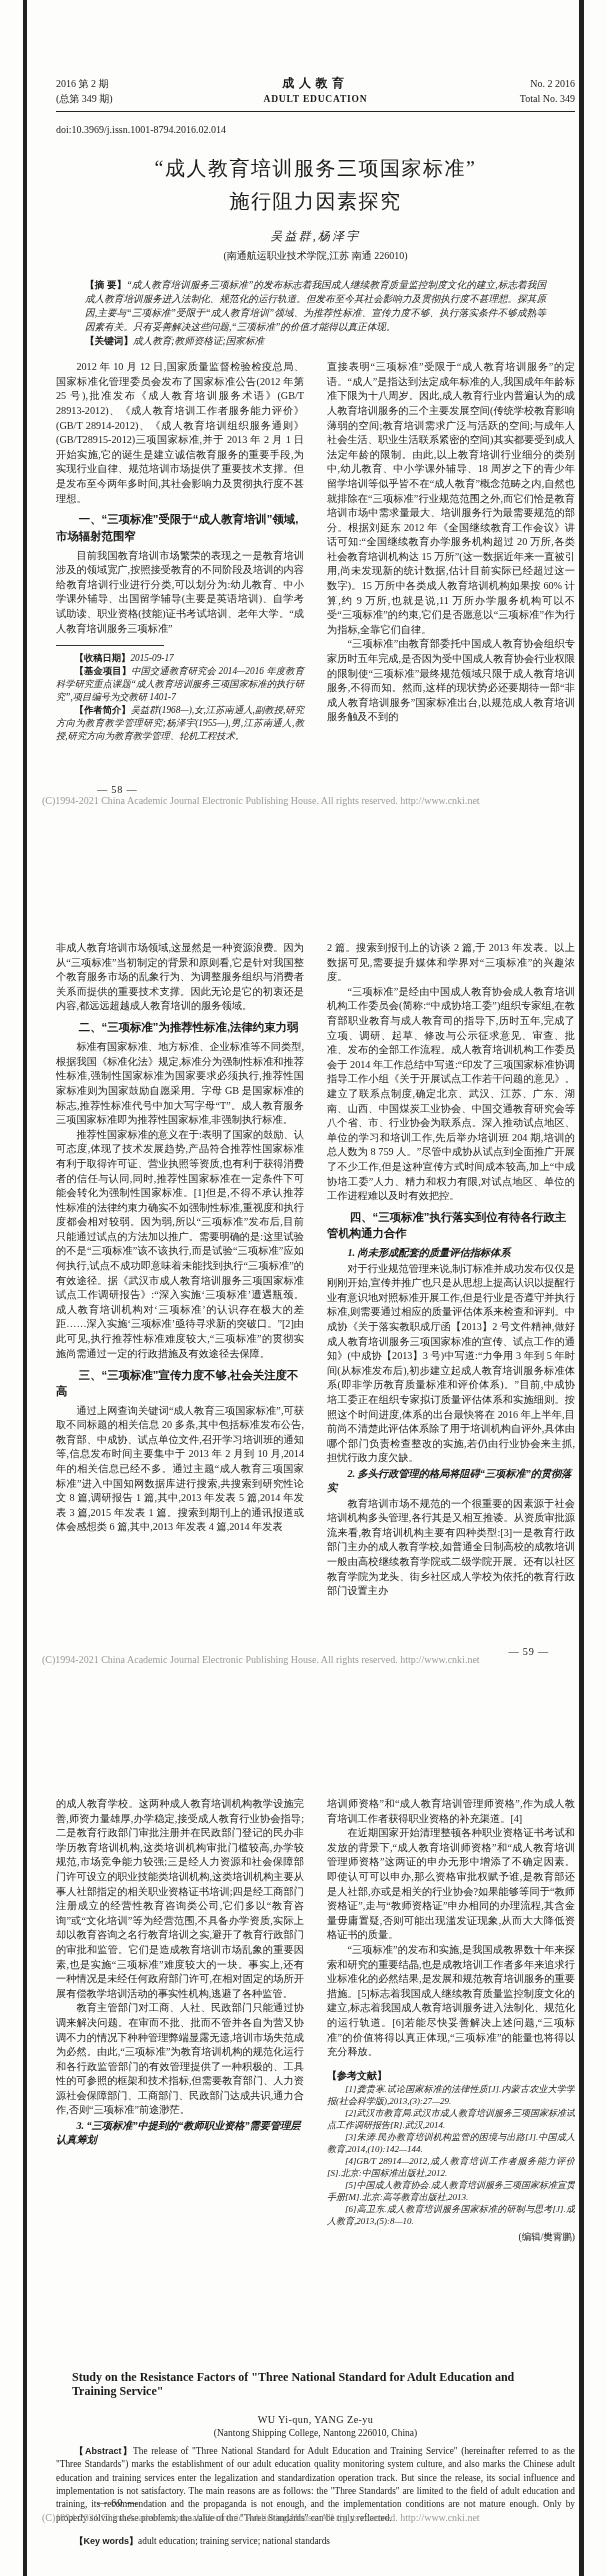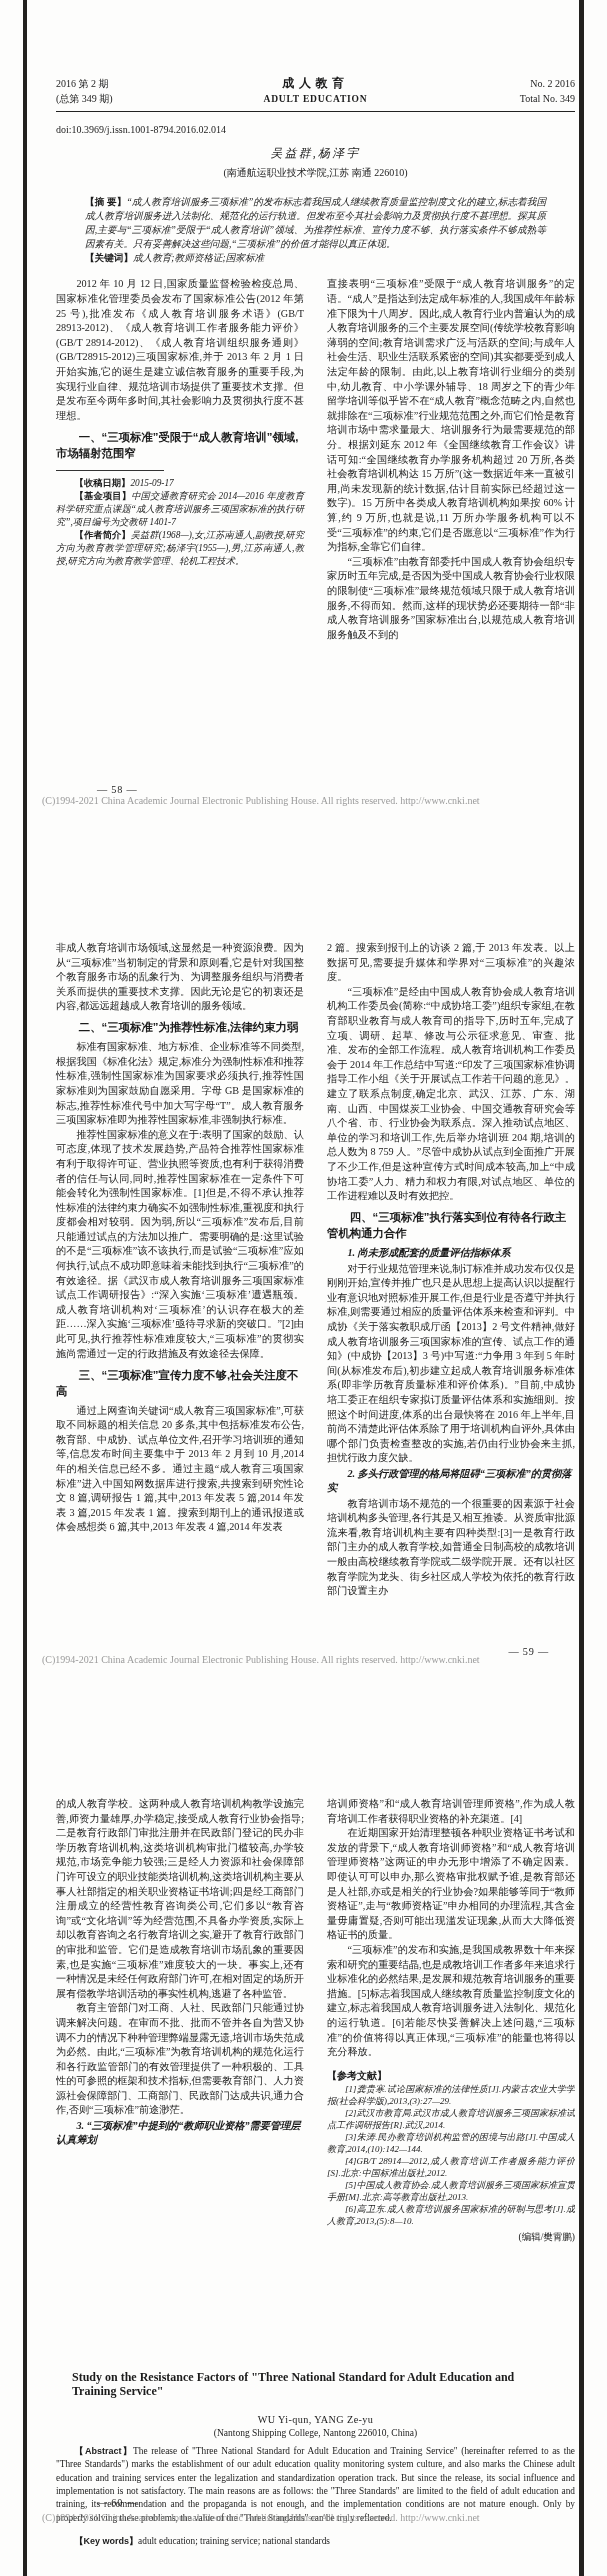--- a/index.html
+++ b/index.html
@@ -84,33 +84,35 @@
         <div class="jtitle-en">ADULT EDUCATION</div>
       </div>
       <div class="jh-right">
         <div>No. 2 2016</div>
         <div>Total No. 349</div>
       </div>
     </header>
     <div class="jrule"></div>
     <div class="doi">doi:10.3969/j.issn.1001-8794.2016.02.014</div>
 
+    <h1 class="a-title"><span>“成人教育培训服务三项国家标准”</span><br><span>施行阻力因素探究</span></h1>
     <div class="a-authors">吴益群,杨泽宇</div>
     <div class="a-affil">(南通航运职业技术学院,江苏 南通 226010)</div>
 
     <div class="abs">
       <p class="abs-p"><b class="lbl">【摘  要】</b><span>“成人教育培训服务三项标准”的发布标志着我国成人继续教育质量监控制度文化的建立,标志着我国成人教育培训服务进入法制化、规范化的运行轨道。但发布至今其社会影响力及贯彻执行度不甚理想。探其原因,主要与“三项标准”受限于“成人教育培训”领域、为推荐性标准、宣传力度不够、执行落实条件不够成熟等因素有关。只有妥善解决这些问题,“三项标准”的价值才能得以真正体现。</span></p>
       <p class="abs-p"><b class="lbl">【关键词】</b><span>成人教育;教师资格证;国家标准</span></p>
     </div>
 
     <div class="cols">
       <div class="col">
         <div>
             <div class="para">2012 年 10 月 12 日,国家质量监督检验检疫总局、国家标准化管理委员会发布了国家标准公告(2012 年第 25 号),批准发布《成人教育培训服务术语》(GB/T 28913-2012)、《成人教育培训工作者服务能力评价》(GB/T 28914-2012)、《成人教育培训组织服务通则》(GB/T28915-2012)三项国家标准,并于 2013 年 2 月 1 日开始实施,它的诞生是建立诚信教育服务的重要手段,为实现行业自律、规范培训市场提供了重要技术支撑。但是发布至今两年多时间,其社会影响力及贯彻执行度不甚理想。</div>
             <div class="sec-head">一、“三项标准”受限于“成人教育培训”领域,市场辐射范围窄</div>
+            <div class="para">目前我国教育培训市场繁荣的表现之一是教育培训涉及的领域宽广,按照接受教育的不同阶段及培训的内容给教育培训行业进行分类,可以划分为:幼儿教育、中小学课外辅导、出国留学辅导(主要是英语培训)、自学考试助读、职业资格(技能)证书考试培训、老年大学。“成人教育培训服务三项标准”</div>
           </div>
         <div class="fn-rule"></div>
         <div>
             <div class="footnote"><b class="fn-label">【收稿日期】</b>2015-09-17</div>
             <div class="footnote"><b class="fn-label">【基金项目】</b>中国交通教育研究会 2014—2016 年度教育科学研究重点课题“成人教育培训服务三项国家标准的执行研究”,项目编号为交教研 1401-7</div>
             <div class="footnote"><b class="fn-label">【作者简介】</b>吴益群(1968—),女,江苏南通人,副教授,研究方向为教育教学管理研究;杨泽宇(1955—),男,江苏南通人,教授,研究方向为教育教学管理、轮机工程技术。</div>
           </div>
       </div>
       <div class="col">
           <div class="para cont">直接表明“三项标准”受限于“成人教育培训服务”的定语。“成人”是指达到法定成年标准的人,我国成年年龄标准下限为十八周岁。因此,成人教育行业内普遍认为的成人教育培训服务的三个主要发展空间(传统学校教育影响薄弱的空间;教育培训需求广泛与活跃的空间;与成年人社会生活、职业生活联系紧密的空间)其实都要受到成人法定年龄的限制。由此,以上教育培训行业细分的类别中,幼儿教育、中小学课外辅导、18 周岁之下的青少年留学培训等似乎皆不在“成人教育”概念范畴之内,自然也就排除在“三项标准”行业规范范围之外,而它们恰是教育培训市场中需求量最大、培训服务行为最需要规范的部分。根据刘延东 2012 年《全国继续教育工作会议》讲话可知:“全国继续教育办学服务机构超过 20 万所,各类社会教育培训机构达 15 万所”(这一数据近年来一直被引用,尚未发现新的统计数据,估计目前实际已经超过这一数字)。15 万所中各类成人教育培训机构如果按 60% 计算,约 9 万所,也就是说,11 万所办学服务机构可以不受“三项标准”的约束,它们是否愿意以“三项标准”作为行为指标,全靠它们自律。</div>

